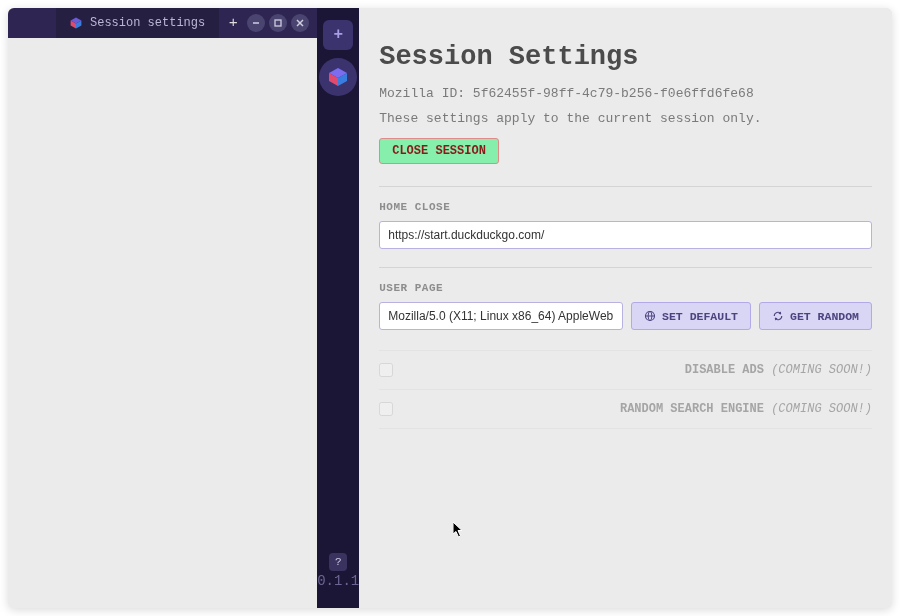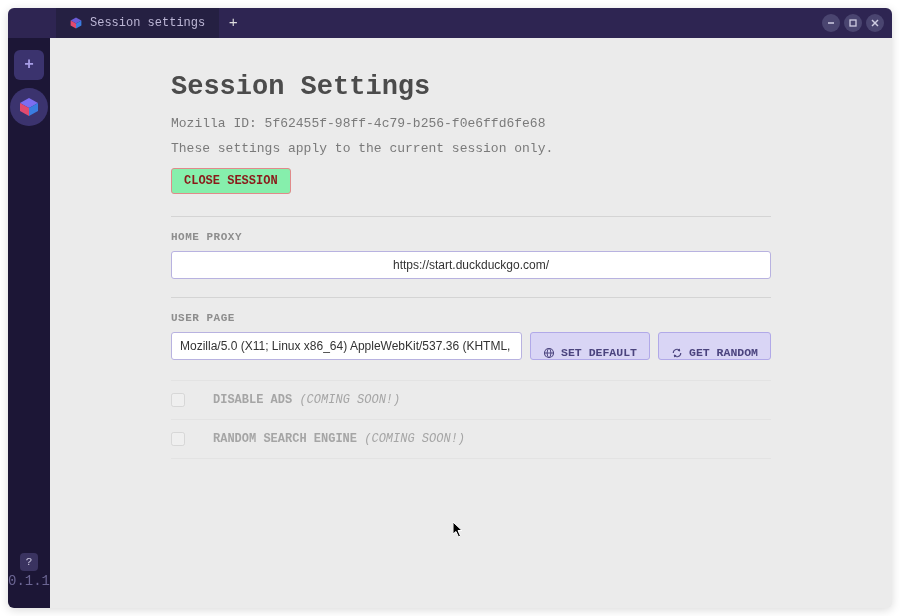--- a/index.html
+++ b/index.html
@@ -12,21 +12,21 @@
       position: relative;
     }
     .window {
       position: absolute;
       top: 8px; left: 8px; right: 8px; bottom: 8px;
       background: #ebebeb;
       border-radius: 6px;
       box-shadow: 0 2px 10px rgba(0,0,0,0.15);
       overflow: hidden;
       display: flex;
-      flex-direction: column;
+      flex-direction: row;
     }
     .titlebar {
       height: 30px;
       background: #2e2552;
       display: flex;
       align-items: stretch;
       color: #d0cce0;
       font-size: 13px;
     }
     .tab-spacer-left { width: 48px; }
@@ -183,49 +183,49 @@
     }
     .txt-input {
       width: 100%;
       padding: 6px 8px;
       font-size: 12px;
       font-family: Arial, sans-serif;
       border: 1px solid #b8b2e0;
       border-radius: 3px;
       background: #fff;
       color: #333;
-      text-align: center;
     }
     .ua-row {
       display: flex;
       gap: 8px;
       align-items: stretch;
     }
     .ua-row input { flex: 1; }
     .btn {
       background: #d9d5f5;
       border: 1px solid #b1a9e8;
       border-radius: 3px;
       padding: 0 12px;
       font-size: 11.5px;
       font-weight: bold;
       color: #4b447e;
       font-family: 'Courier New', Courier, monospace;
       cursor: pointer;
       display: flex;
-      align-items: flex-end;
+      align-items: center;
       gap: 6px;
       white-space: nowrap;
     }
     .check-row {
       border-top: 1px solid #e3e3e3;
       padding: 12px 0;
       display: flex;
       align-items: center;
       gap: 28px;
+      justify-content: space-between;
     }
     .check-row input[type=checkbox] {
       width: 14px; height: 14px;
       accent-color: #bbb;
       opacity: 0.6;
     }
     .check-label {
       font-size: 12px;
       font-weight: bold;
       color: #a5a5a5;
@@ -302,21 +302,21 @@
 
     <div class="content">
       <div class="page">
 
         <h1>Session Settings</h1>
         <div class="meta-line">Mozilla ID: 5f62455f-98ff-4c79-b256-f0e6ffd6fe68</div>
         <div class="meta-line">These settings apply to the current session only.</div>
         <button class="close-btn">CLOSE SESSION</button>
 
         <div class="section first">
-          <div class="label">HOME PROXY</div>
+          <div class="label">HOME CLOSE</div>
           <input type="text" class="txt-input" value="https://start.duckduckgo.com/" style="">
         </div>
 
         <div class="section" style="padding-bottom:20px;">
           <div class="label">USER PAGE</div>
           <div class="ua-row">
             <input type="text" class="txt-input" value="Mozilla/5.0 (X11; Linux x86_64) AppleWebKit/537.36 (KHTML, like Gecko) MultiZenBro" style="">
             <button class="btn">
               <svg class="icon-svg" viewBox="0 0 16 16">
                   <circle cx="8" cy="8" r="6" fill="none" stroke="#4b447e" stroke-width="1.5"></circle>

